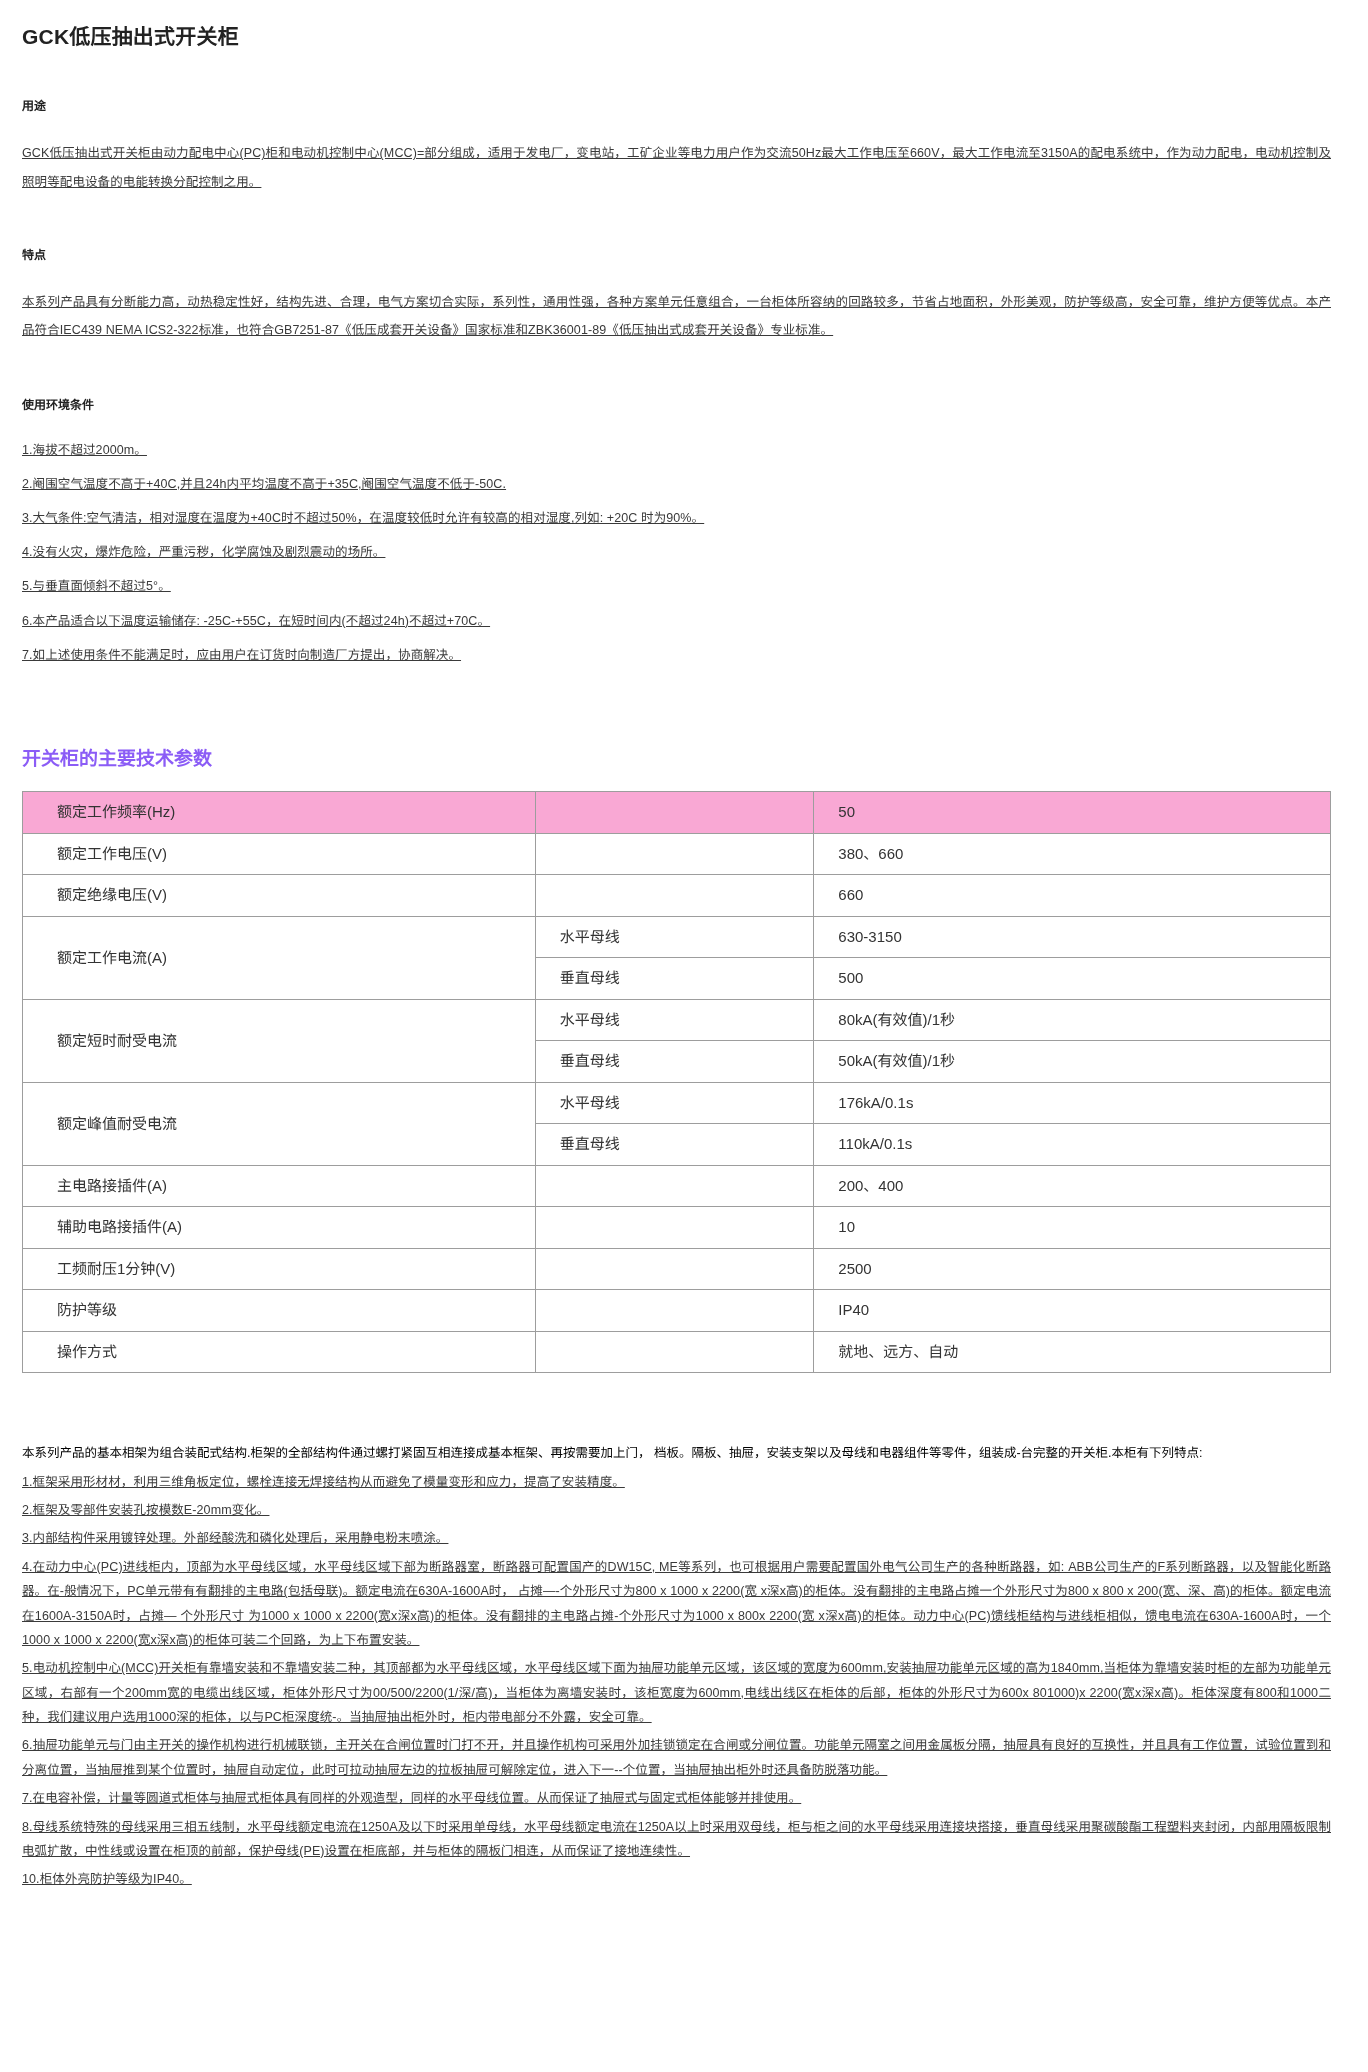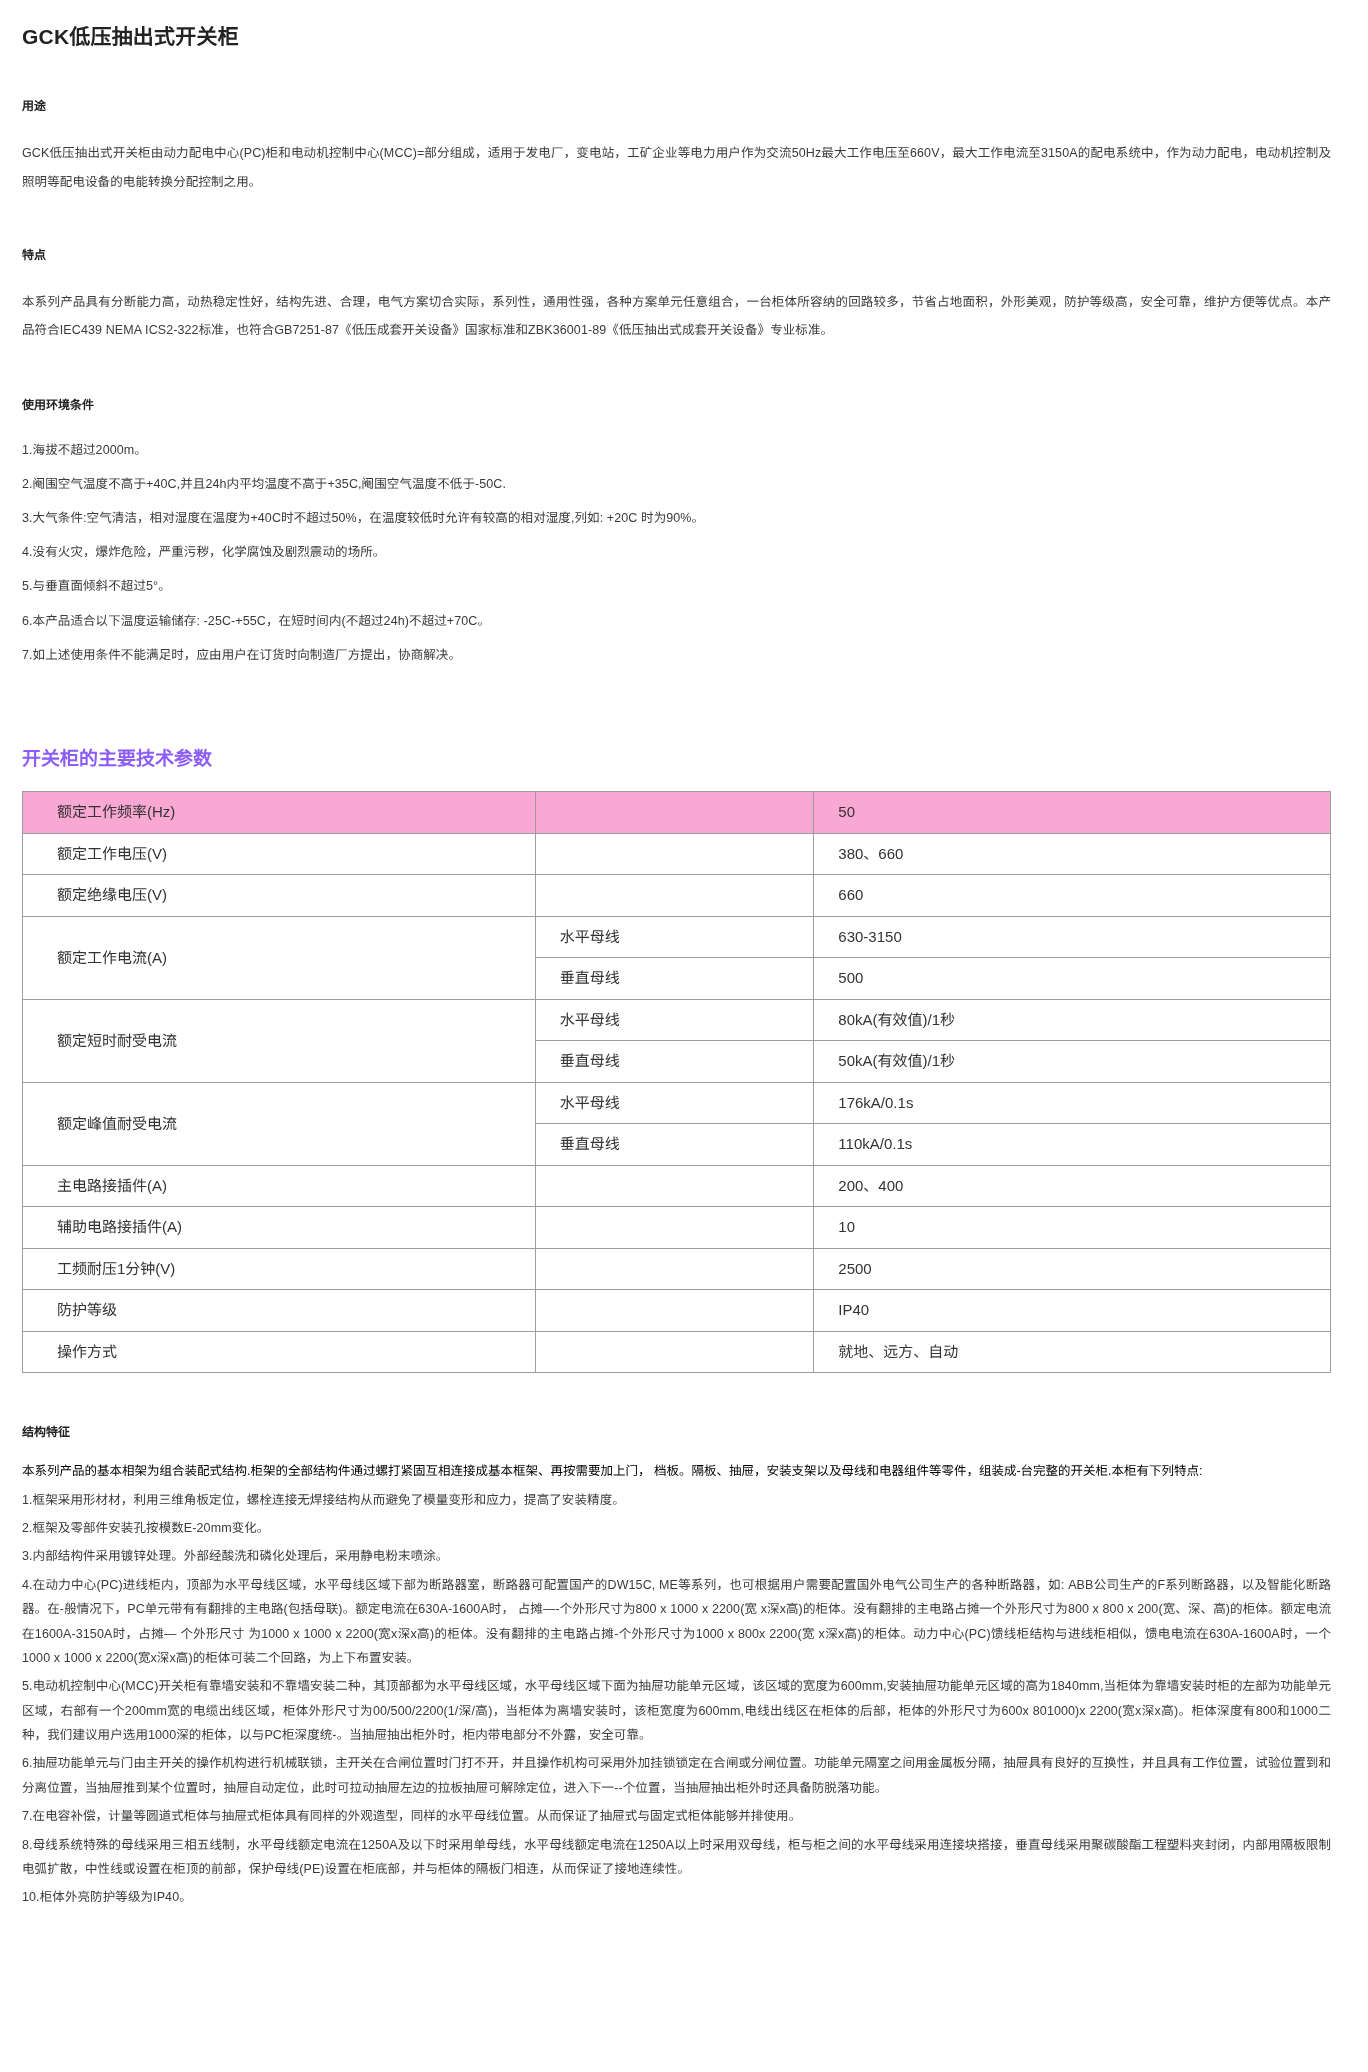--- a/index.html
+++ b/index.html
@@ -62,20 +62,21 @@
   .sp-struct-p { height: 18px; }
 
   
   p.body {
     font-size: 12.5px;
     line-height: 2.25;
     color: #3a3a3a;
     margin: 0;
     text-align: justify;
     letter-spacing: 0.1px;
+    text-decoration: underline;
   }
   .env-list p.body,
   .struct-list p.body {
     margin: 0 0 6px 0;
   }
   .struct-list p.body {
     line-height: 1.95;
     margin: 0 0 4px 0;
   }
   .struct-intro {
@@ -220,21 +221,20 @@
         </tr>
         <tr>
           <td>操作方式</td>
           <td class="empty"></td>
           <td class="val">就地、远方、自动</td>
         </tr>
       </tbody>
     </table>
 
     <div class="sp-struct"></div>
-    <h2 class="h2">结构特征</h2>
     <div class="sp-struct-p"></div>
     <p class="struct-intro">本系列产品的基本相架为组合装配式结构.柜架的全部结构件通过螺打紧固互相连接成基本框架、再按需要加上门， 档板。隔板、抽屉，安装支架以及母线和电器组件等零件，组装成-台完整的开关柜.本柜有下列特点:</p>
     <div class="struct-list">
       <p class="body">1.框架采用形材材，利用三维角板定位，螺栓连接无焊接结构从而避免了模量变形和应力，提高了安装精度。</p>
       <p class="body">2.框架及零部件安装孔按模数E-20mm变化。</p>
       <p class="body">3.内部结构件采用镀锌处理。外部经酸洗和磷化处理后，采用静电粉末喷涂。</p>
       <p class="body">4.在动力中心(PC)进线柜内，顶部为水平母线区域，水平母线区域下部为断路器室，断路器可配置国产的DW15C, ME等系列，也可根据用户需要配置国外电气公司生产的各种断路器，如: ABB公司生产的F系列断路器，以及智能化断路器。在-般情况下，PC单元带有有翻排的主电路(包括母联)。额定电流在630A-1600A时， 占摊—-个外形尺寸为800 x 1000 x 2200(宽 x深x高)的柜体。没有翻排的主电路占摊一个外形尺寸为800 x 800 x 200(宽、深、高)的柜体。额定电流在1600A-3150A时，占摊— 个外形尺寸 为1000 x 1000 x 2200(宽x深x高)的柜体。没有翻排的主电路占摊-个外形尺寸为1000 x 800x 2200(宽 x深x高)的柜体。动力中心(PC)馈线柜结构与进线柜相似，馈电电流在630A-1600A时，一个1000 x 1000 x 2200(宽x深x高)的柜体可装二个回路，为上下布置安装。</p>
       <p class="body">5.电动机控制中心(MCC)开关柜有靠墙安装和不靠墙安装二种，其顶部都为水平母线区域，水平母线区域下面为抽屉功能单元区域，该区域的宽度为600mm,安装抽屉功能单元区域的高为1840mm,当柜体为靠墙安装时柜的左部为功能单元区域，右部有一个200mm宽的电缆出线区域，柜体外形尺寸为00/500/2200(1/深/高)，当柜体为离墙安装时，该柜宽度为600mm,电线出线区在柜体的后部，柜体的外形尺寸为600x 801000)x 2200(宽x深x高)。柜体深度有800和1000二种，我们建议用户选用1000深的柜体，以与PC柜深度统-。当抽屉抽出柜外时，柜内带电部分不外露，安全可靠。</p>
       <p class="body">6.抽屉功能单元与门由主开关的操作机构进行机械联锁，主开关在合闸位置时门打不开，并且操作机构可采用外加挂锁锁定在合闸或分闸位置。功能单元隔室之间用金属板分隔，抽屉具有良好的互换性，并且具有工作位置，试验位置到和分离位置，当抽屉推到某个位置时，抽屉自动定位，此时可拉动抽屉左边的拉板抽屉可解除定位，进入下一--个位置，当抽屉抽出柜外时还具备防脱落功能。</p>
       <p class="body">7.在电容补偿，计量等圆道式柜体与抽屉式柜体具有同样的外观造型，同样的水平母线位置。从而保证了抽屉式与固定式柜体能够并排使用。</p>

